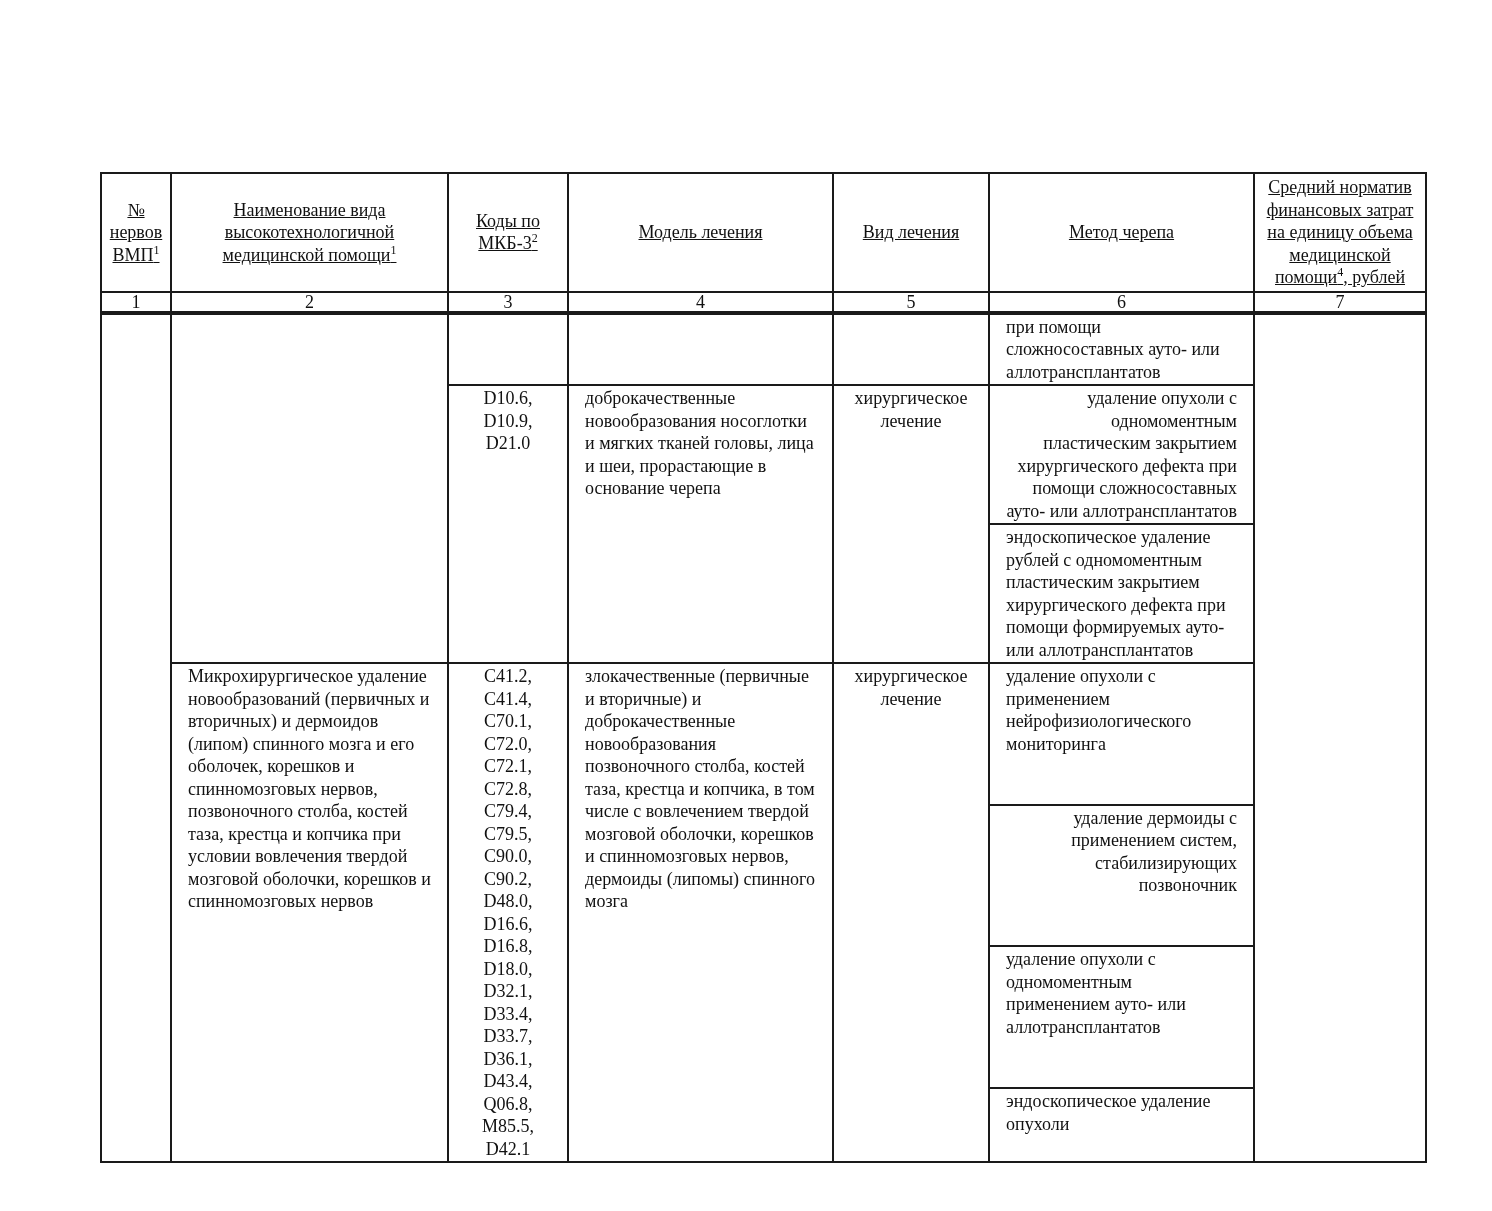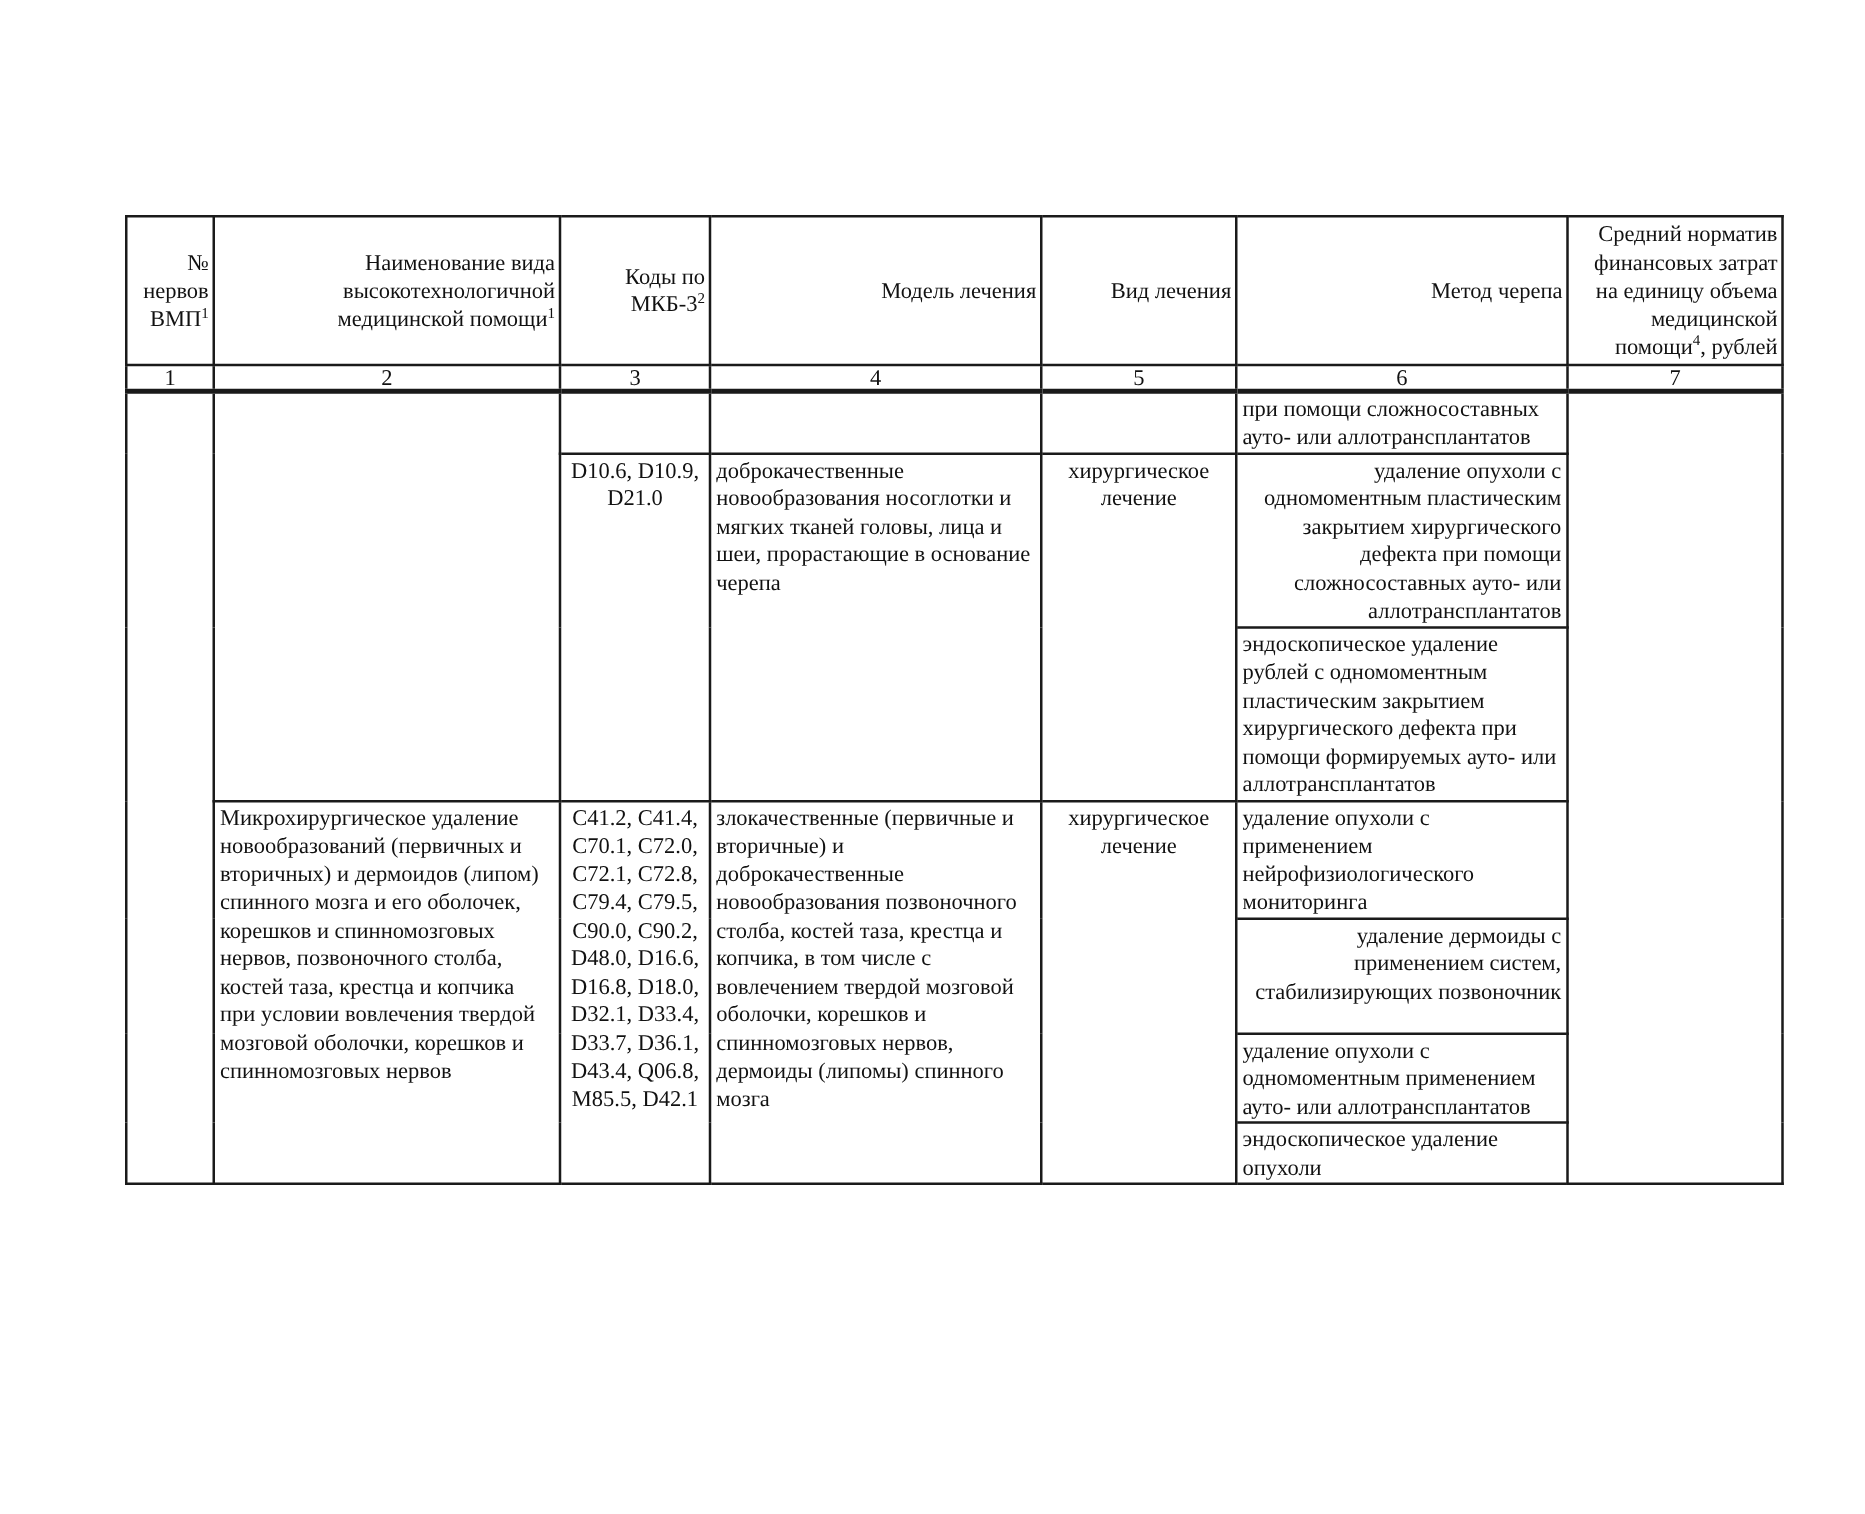--- a/index.html
+++ b/index.html
@@ -21,29 +21,30 @@
     width: 1325px;
     border-collapse: collapse;
     table-layout: fixed;
   }
   table.doc-table th,
   table.doc-table td {
     border: 2px solid #1a1a1a;
     font-size: 18px;
     line-height: 22.5px;
     font-weight: normal;
-    padding: 1px 4px;
+    padding: 1px 16px;
     vertical-align: top;
     overflow: hidden;
     word-wrap: break-word;
   }
   tr.hdr th {
     vertical-align: middle;
-    text-align: right;
+    text-align: center;
     padding: 2px 3px;
+    text-decoration: underline;
   }
   tr.nums td {
     text-align: center;
     vertical-align: middle;
     padding: 0 2px;
     border-bottom: 4px solid #1a1a1a;
     line-height: 18px;
   }
   td.center { text-align: center; }
   td.left   { text-align: left; }

